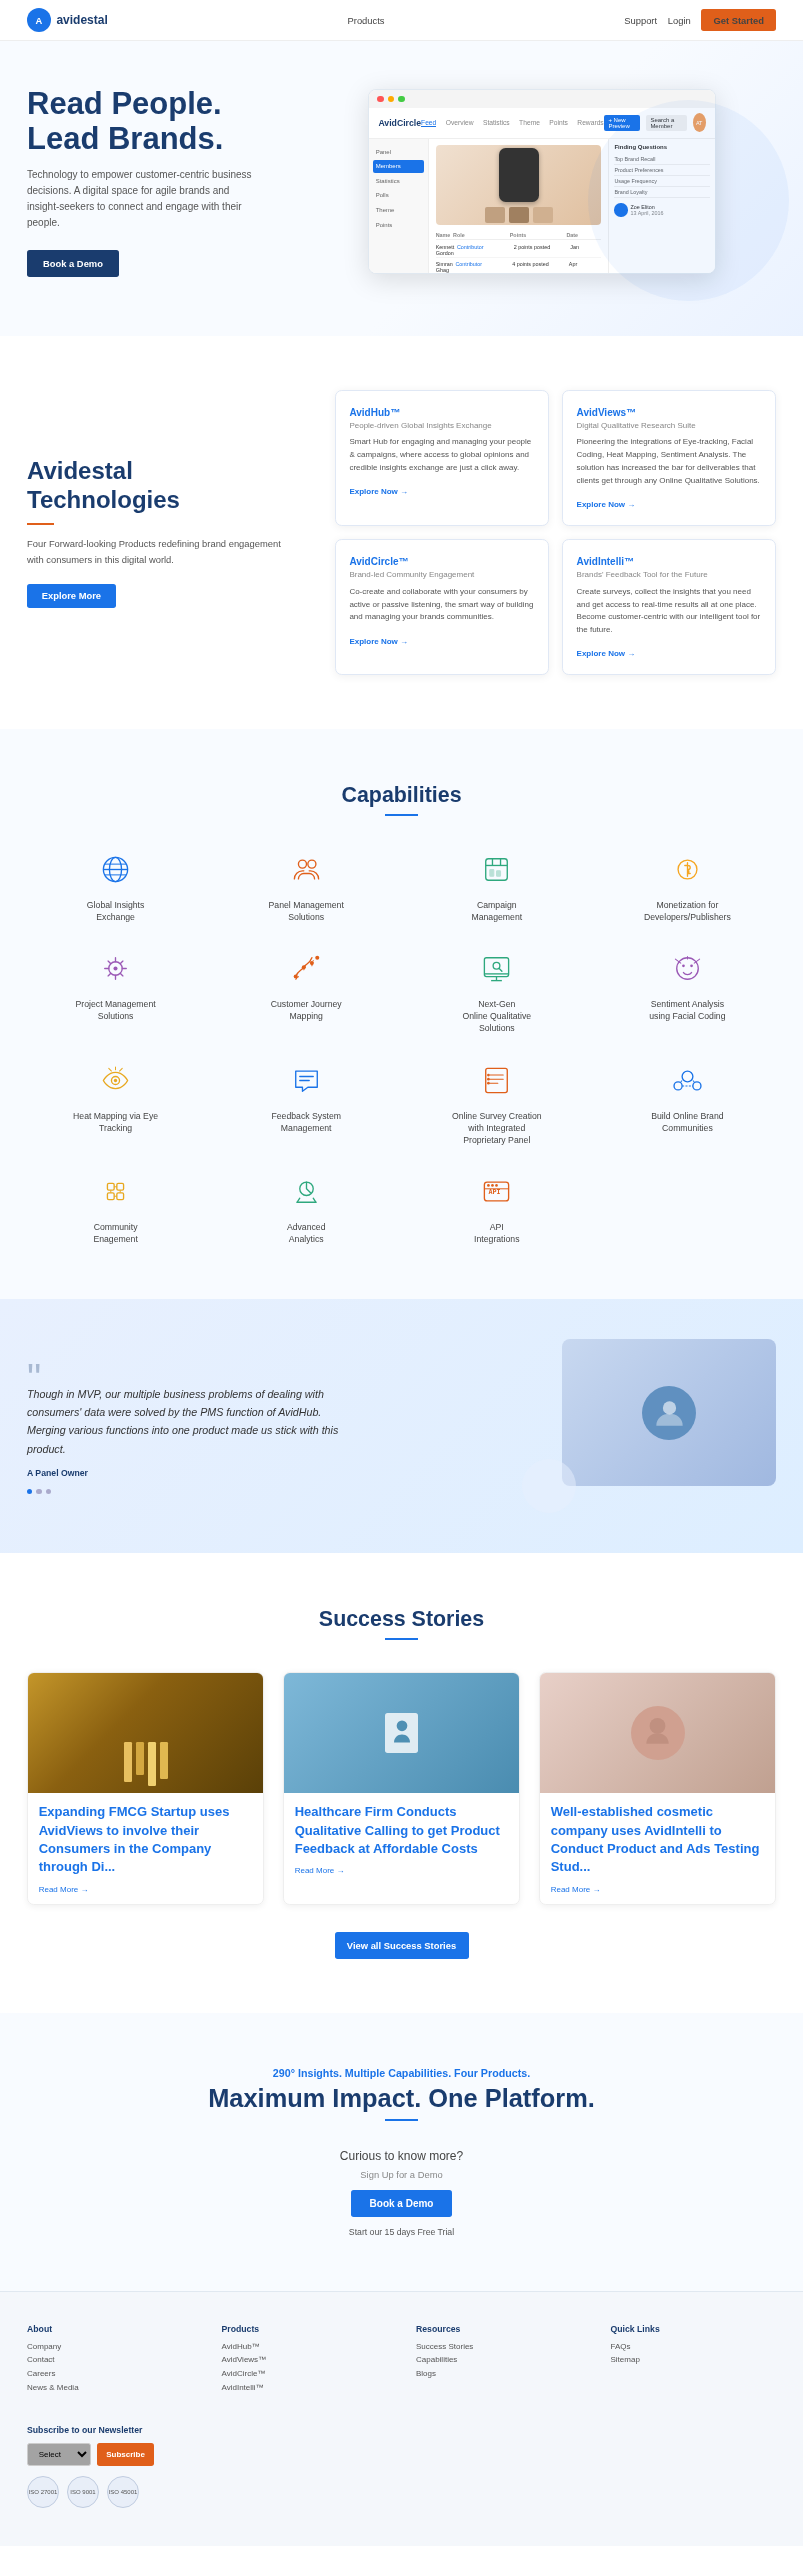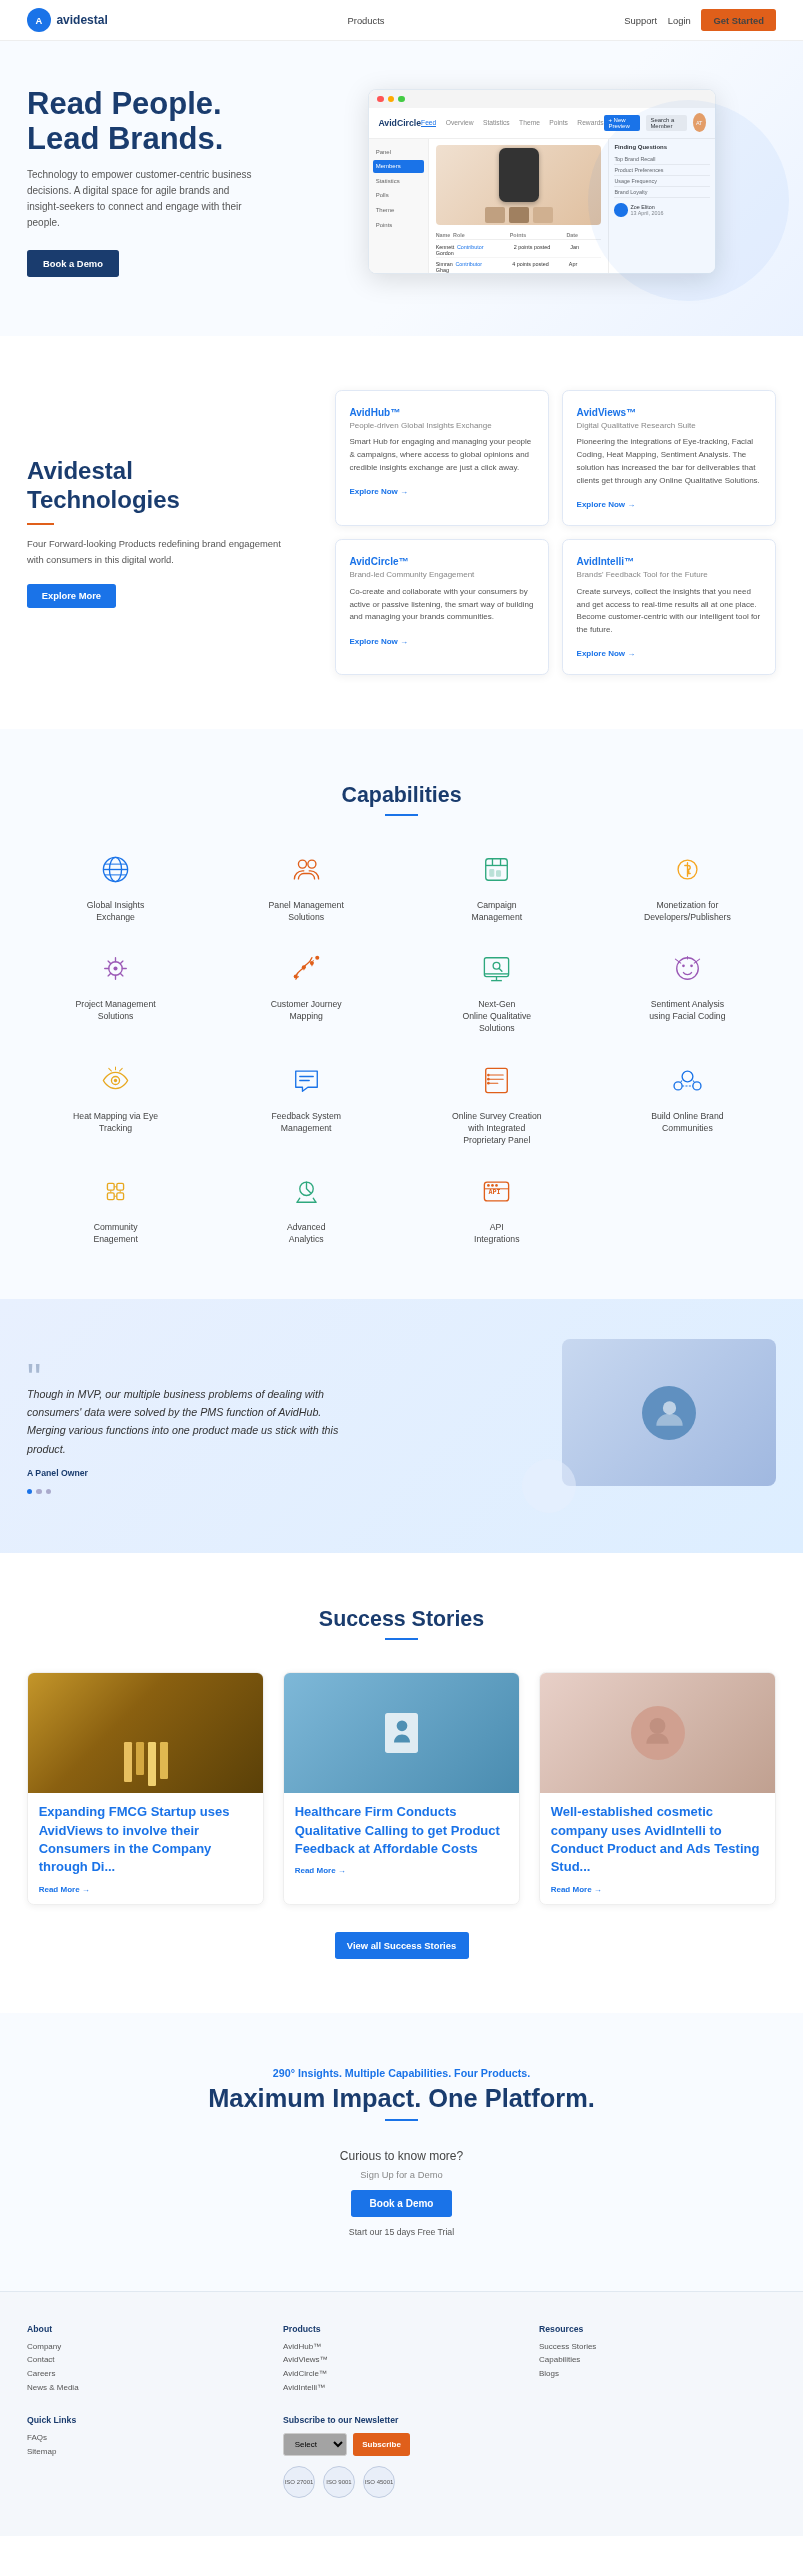--- a/index.html
+++ b/index.html
@@ -99,38 +99,38 @@
     .success-section { padding: 54px 27px; background: #fff; }
     .success-section h2 { text-align: center; font-size: 21.4px; font-weight: 800; color: #1a3c6e; margin-bottom: 5.4px; }
     .success-underline { width: 33px; height: 2px; background: #1a73e8; margin: 0 auto 32px; }
     .stories-grid { display: grid; grid-template-columns: repeat(3, 1fr); gap: 19px; margin-bottom: 27px; }
     .story-card { border: 0.7px solid #eee; border-radius: 6.7px; overflow: hidden; box-shadow: 0 1.3px 6.7px rgba(0,0,0,0.06); }
     .story-img-placeholder { width: 100%; height: 120px; background: linear-gradient(135deg, #d4a843, #c89020); display: flex; align-items: center; justify-content: center; color: #fff; font-size: 8px; }
     .story-img-placeholder.blue { background: linear-gradient(135deg, #7eb8d8, #4a90c0); }
     .story-img-placeholder.pink { background: linear-gradient(135deg, #e8c0b0, #d09080); }
     .story-body { padding: 10.7px; }
     .story-title { font-size: 13px; font-weight: 700; color: #1a73e8; margin-bottom: 5.4px; line-height: 1.4; }
-    .story-link { font-size: 8px; color: #1a73e8; text-decoration: none; font-weight: 700; }
+    .story-link { font-size: 8px; color: #1a73e8; text-decoration: none; font-weight: 400; }
     .story-link::after { content: ' →'; }
     .view-all-btn { display: block; width: 134px; margin: 0 auto 0; background: #1a73e8; color: #fff; text-align: center; padding: 8px; border-radius: 2.7px; font-size: 9.4px; font-weight: 600; text-decoration: none; }
 
     
     .cta-section { padding: 54px 27px; background: #f8fbff; text-align: center; }
     .cta-tagline { font-size: 10.7px; color: #555; margin-bottom: 4px; }
     .cta-tagline span { color: #1a73e8; font-weight: 700; }
     .cta-main { font-size: 25.4px; font-weight: 800; color: #1a3c6e; margin-bottom: 5.4px; line-height: 1.2; }
     .cta-underline { width: 33px; height: 2px; background: #1a73e8; margin: 0 auto 21.4px; }
     .cta-sub { font-size: 12px; color: #444; margin-bottom: 5.4px; margin-top: 28px; }
     .cta-small { font-size: 9.4px; color: #888; margin-bottom: 10.7px; }
     .btn-book-demo { background: #1a73e8; color: #fff; padding: 8px 19px; border-radius: 2.7px; font-size: 10px; font-weight: 600; text-decoration: none; display: inline-block; margin-bottom: 9.4px; }
     .cta-trial { font-size: 8.7px; color: #555; }
 
     
     footer { background: #f4f7fb; padding: 32px 27px 16px; border-top: 0.7px solid #e0e8f0; }
-    .footer-grid { display: grid; grid-template-columns: repeat(3, 1fr); gap: 19px; margin-bottom: 21.4px; }
+    .footer-grid { display: grid; grid-template-columns: repeat(4, 1fr); gap: 29px; margin-bottom: 21.4px; }
     .footer-col h4 { font-size: 8.7px; font-weight: 700; color: #1a3c6e; margin-bottom: 8px; }
     .footer-col a { display: block; font-size: 8px; color: #555; text-decoration: none; margin-bottom: 4.7px; }
     .newsletter-row { display: flex; gap: 5.4px; margin-top: 5.4px; }
     .newsletter-select { padding: 4.7px 6.7px; border: 0.7px solid #ccc; border-radius: 2.7px; font-size: 8px; background: #a3a3a3; }
     .newsletter-btn { background: #e05f1a; color: #fff; padding: 4.7px 9.4px; border-radius: 2.7px; font-size: 8px; font-weight: 600; border: none; cursor: pointer; }
     .footer-badges { display: flex; gap: 8px; margin-top: 10.7px; }
     .footer-badge { width: 32px; height: 32px; border-radius: 50%; background: #dde; display: flex; align-items: center; justify-content: center; font-size: 6px; color: #555; text-align: center; }
   </style>
 </head>
 <body>

